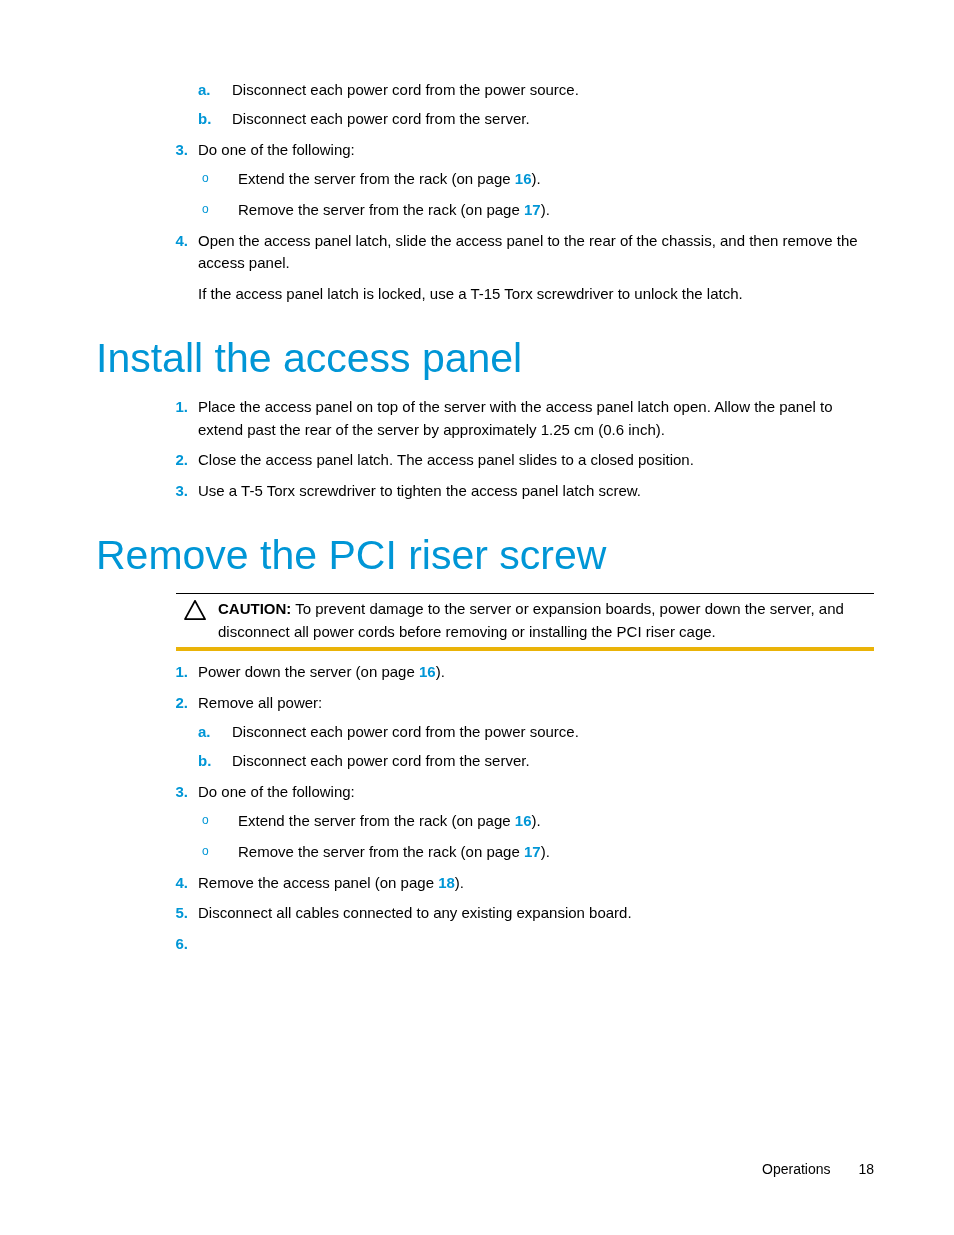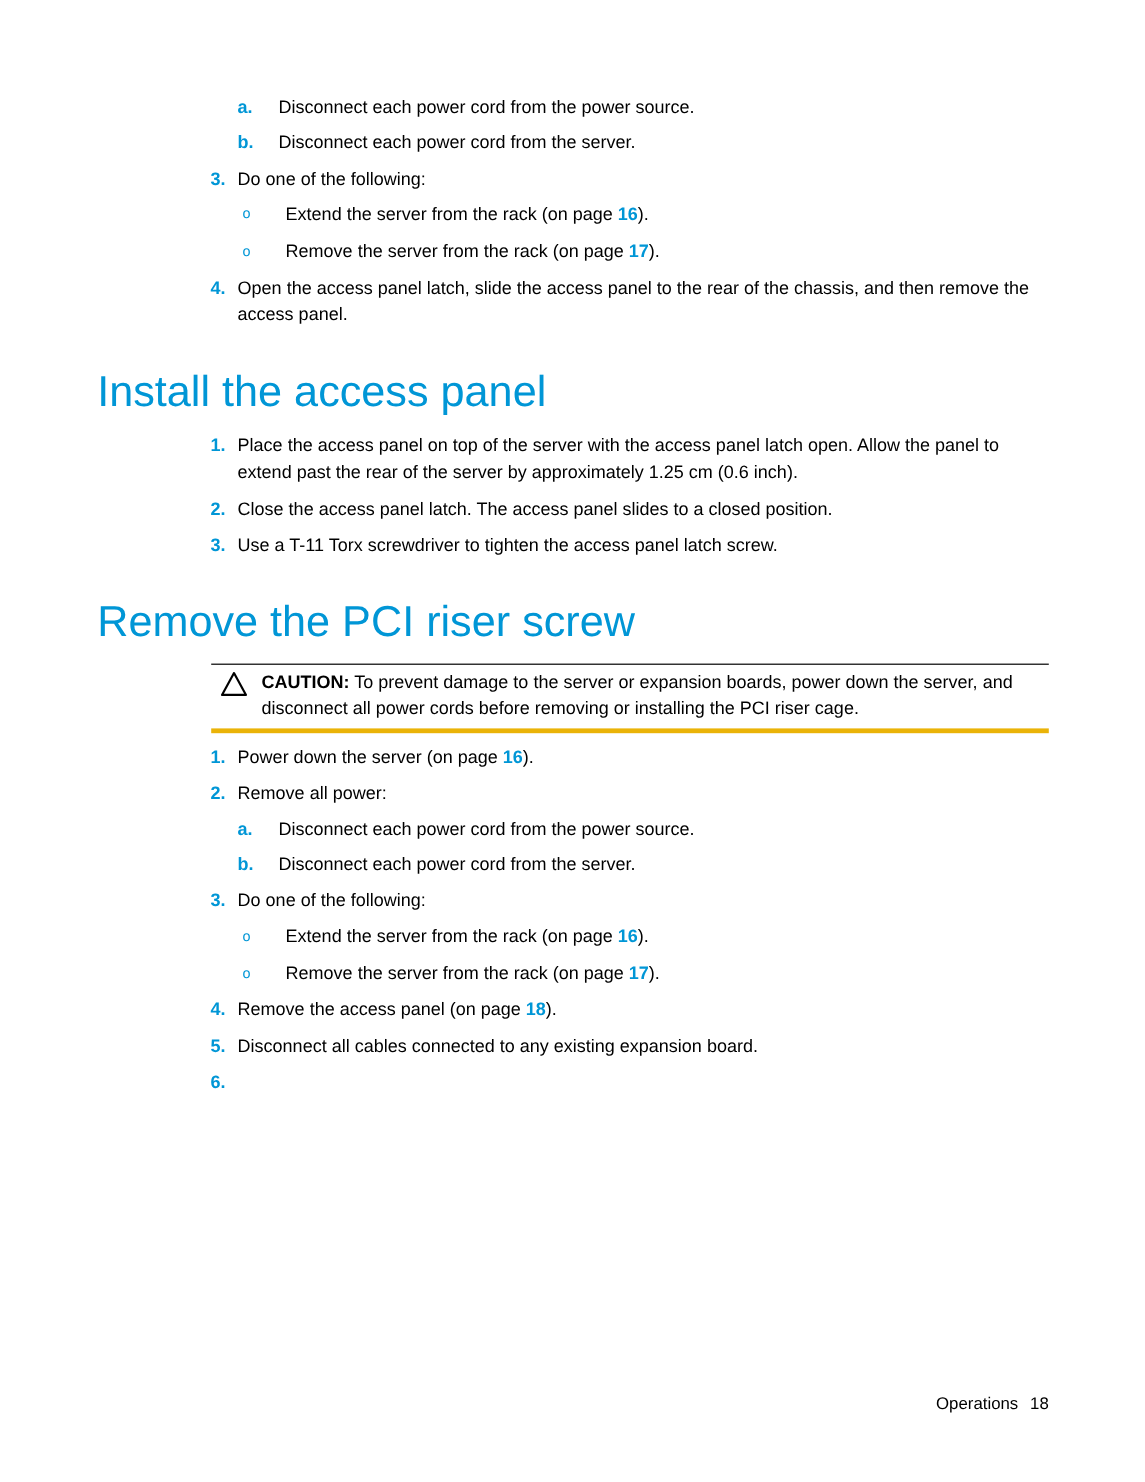--- a/index.html
+++ b/index.html
@@ -13,24 +13,24 @@
     font-size: 15px;
   }
   .page {
     position: relative;
     width: 954px;
     height: 1235px;
     box-sizing: border-box;
     padding: 78px 80px 0 80px;
   }
   h2.section {
-    font-size: 36px;
+    font-size: 41px;
     font-weight: 300;
     color: #0096d6;
-    margin: 30px 0 14px 1px;
+    margin: 30px 0 14px 16px;
     letter-spacing: 0px;
   }
   ol.num {
     list-style: none;
     margin: 0 0 0 96px;
     padding: 0;
   }
   ol.num > li {
     position: relative;
     padding-left: 22px;
@@ -112,21 +112,21 @@
   .extra-para {
     margin-top: 8px;
   }
   .footer {
     position: absolute;
     bottom: 58px;
     right: 80px;
     font-size: 14px;
   }
   .footer .sec {
-    margin-right: 6px;
+    margin-right: 24px;
     text-align: right;
   }
 </style>
 </head>
 <body>
 
 <div class="page">
 
   <ol class="num">
     <li style="margin-left:0;">
@@ -151,36 +151,37 @@
         </li>
         <li>
           <span class="bullet">o</span>
           <span>Remove the server from the rack (on page </span><a class="link">17</a><span>).</span>
         </li>
       </ul>
     </li>
     <li>
       <span class="marker">4.</span>
       <span>Open the access panel latch, slide the access panel to the rear of the chassis, and then remove the access panel.</span>
+      <div class="extra-para">If the access panel latch is locked, use a T-15 Torx screwdriver to unlock the latch.</div>
     </li>
   </ol>
 
   <h2 class="section">Install the access panel</h2>
   <ol class="num">
     <li>
       <span class="marker">1.</span>
       <span>Place the access panel on top of the server with the access panel latch open. Allow the panel to extend past the rear of the server by approximately 1.25 cm (0.6 inch).</span>
     </li>
     <li>
       <span class="marker">2.</span>
       <span>Close the access panel latch. The access panel slides to a closed position.</span>
     </li>
     <li>
       <span class="marker">3.</span>
-      <span>Use a T-11 Torx screwdriver to tighten the access panel latch screw.</span>
+      <span>Use a T-5 Torx screwdriver to tighten the access panel latch screw.</span>
     </li>
   </ol>
 
   <h2 class="section">Remove the PCI riser screw</h2>
 
   <div class="caution-block">
     <div class="caution-icon">
       <svg width="22" height="20" viewBox="0 0 24 22">
         <polygon points="12,1 23,21 1,21" fill="none" stroke="#000" stroke-width="2" stroke-linejoin="round"></polygon>
       </svg>

